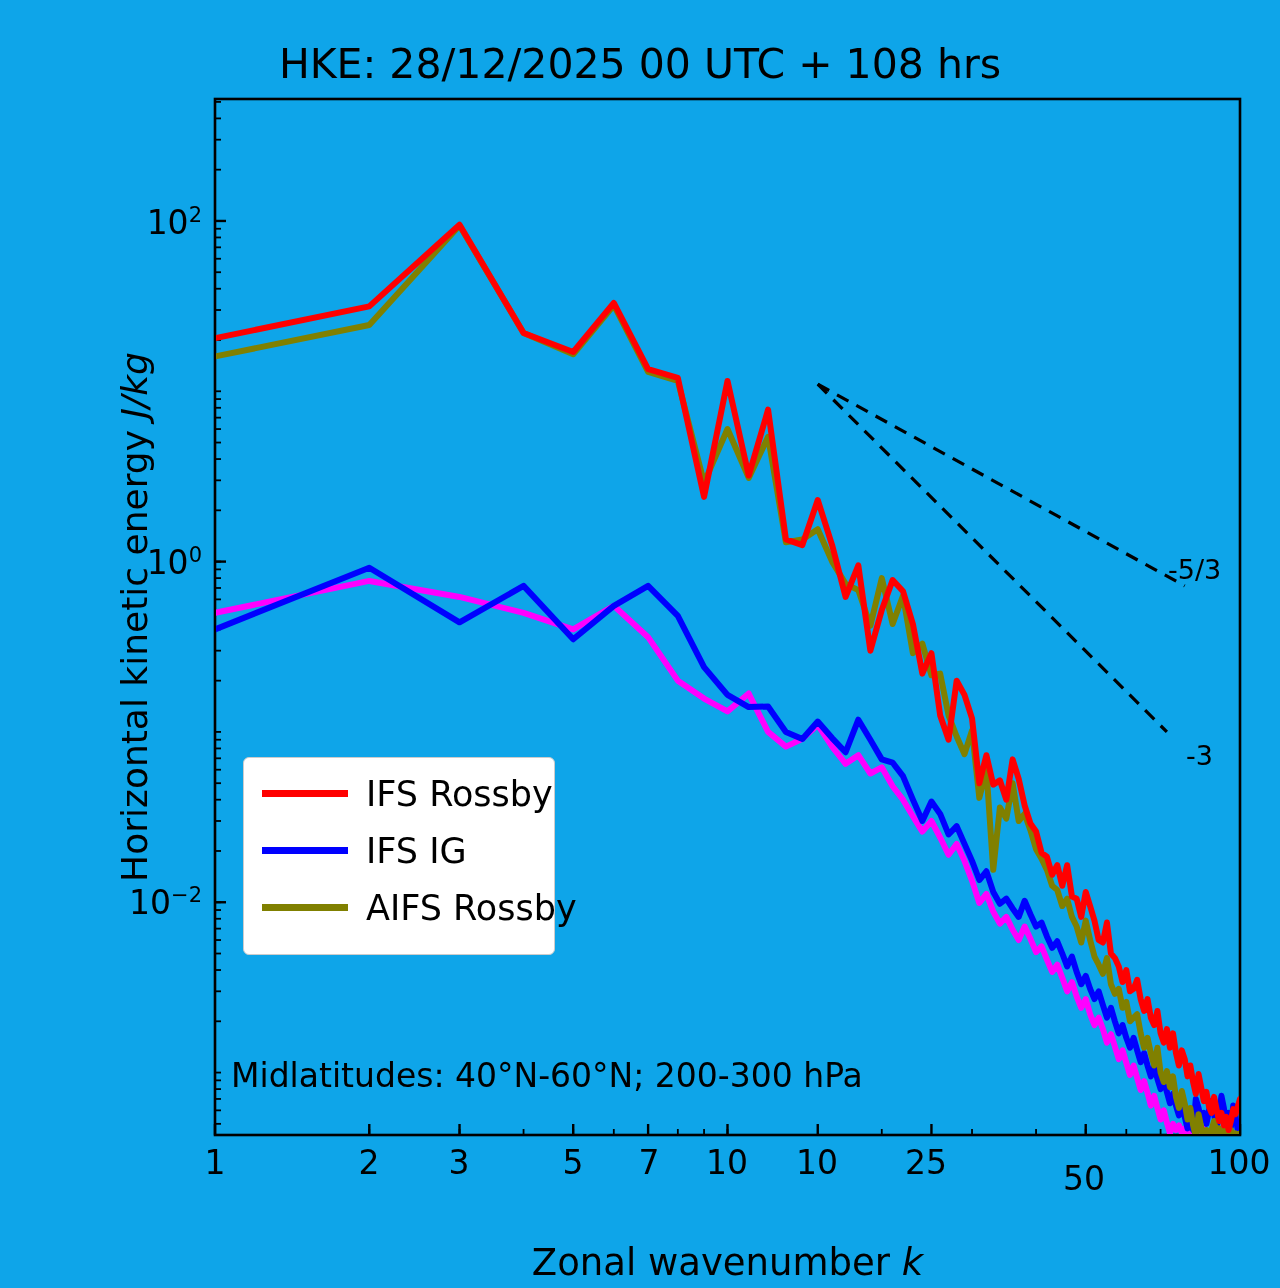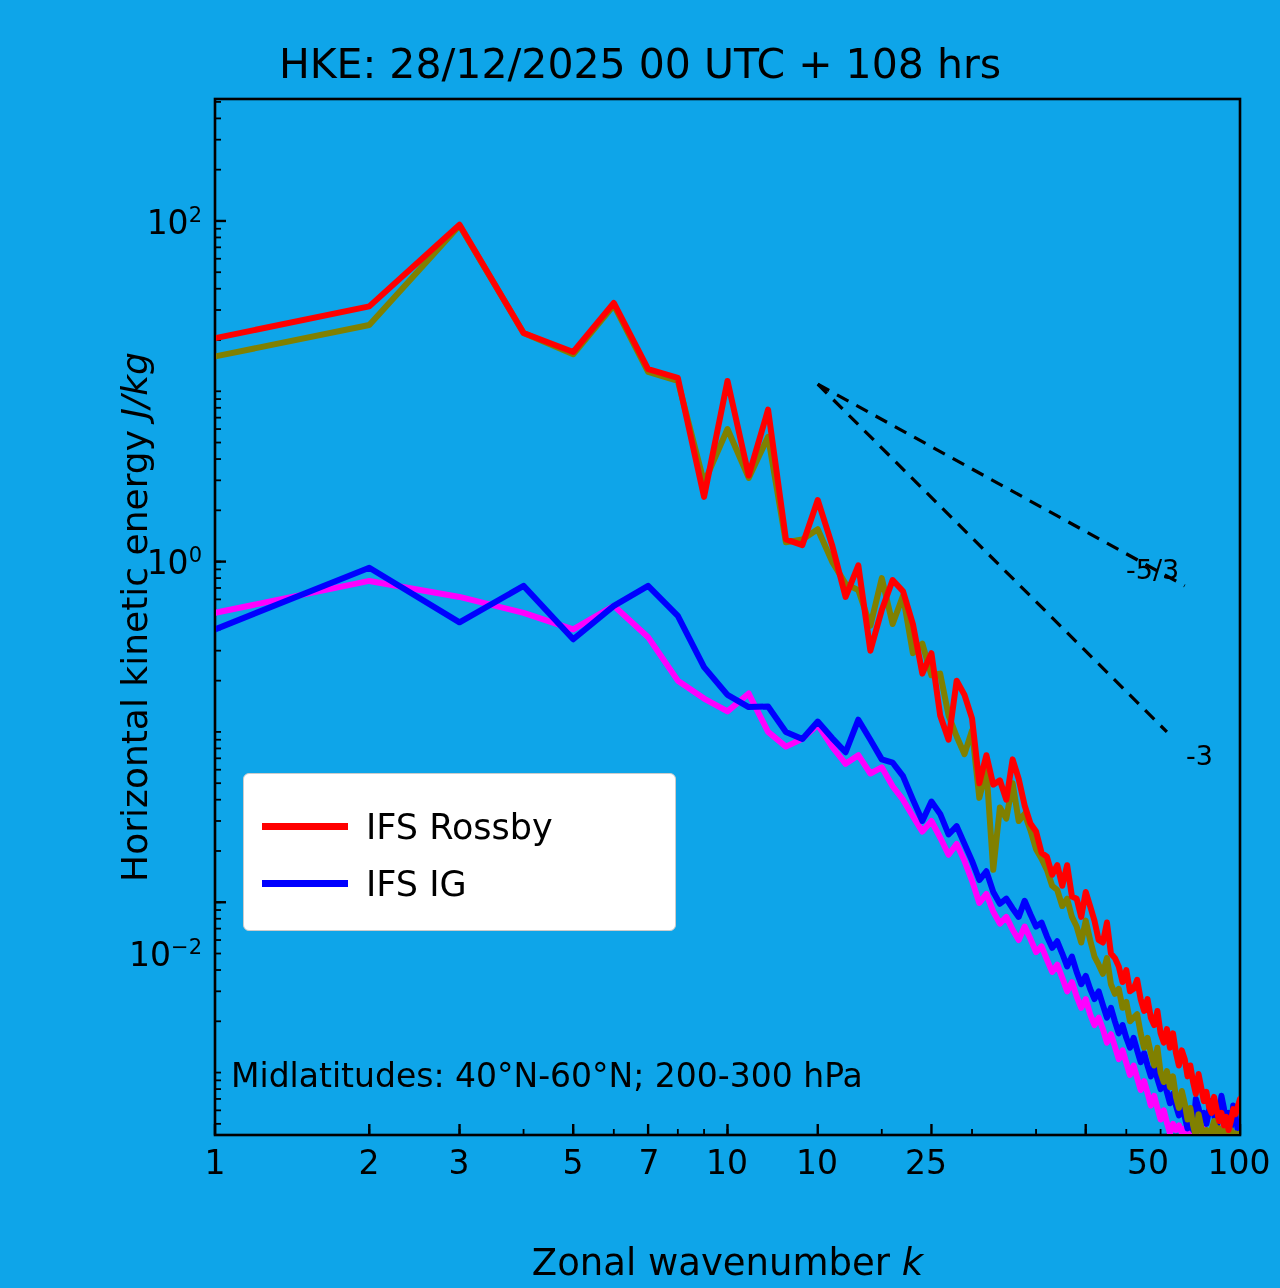--- a/index.html
+++ b/index.html
@@ -66,27 +66,26 @@
     position: absolute;
     font-size: 33px;
     color: #000;
     white-space: nowrap;
     transform: translateX(-50%);
     top: 1143px;
   }
   #legend {
     position: absolute;
     left: 243px; top: 757px;
-    width: 433px;
+    width: 312px;
     box-sizing: border-box;
     border: 1px solid #cccccc;
     border-radius: 6px;
     background: #ffffff;
-    padding: 24px 18px 18px 18px;
-    margin-top: 16px;
+    padding: 7px 18px 18px 18px;
   }
   .legend-row {
     display: flex;
     align-items: center;
     height: 57px;
   }
   .legend-swatch {
     width: 86px; height: 7px;
     margin-right: 18px;
     flex: 0 0 auto;
@@ -117,31 +116,31 @@
 <div id="figure">
 
   <div id="chart-title">HKE: 28/12/2025 00 UTC + 108 hrs</div>
 
   <div id="ylabel-wrap"><span>Horizontal kinetic energy </span><span class="unit">J/kg</span></div>
 
   <div id="xlabel"><span>Zonal wavenumber </span><span class="sym">k</span></div>
 
   <div class="ytick-label" style="top:203px;"><span>10</span><sup>2</sup></div>
   <div class="ytick-label" style="top:543px;"><span>10</span><sup>0</sup></div>
-  <div class="ytick-label" style="top:935px;"><span>10</span><sup>−2</sup></div>
+  <div class="ytick-label" style="top:883px;"><span>10</span><sup>−2</sup></div>
 
   <div class="xtick-label" style="left:215px;">1</div>
   <div class="xtick-label" style="left:369px;">2</div>
   <div class="xtick-label" style="left:459px;">3</div>
   <div class="xtick-label" style="left:573px;">5</div>
   <div class="xtick-label" style="left:649px;">7</div>
   <div class="xtick-label" style="left:727px;">10</div>
   <div class="xtick-label" style="left:817px;">10</div>
   <div class="xtick-label" style="left:926px;">25</div>
-  <div class="xtick-label" style="left:1148px;">50</div>
+  <div class="xtick-label" style="left:1084px;margin-top:16px;">50</div>
   <div class="xtick-label" style="left:1239px;">100</div>
 
   <svg id="plot-svg" width="1280" height="1288">
     <g id="axes-frame">
         <rect x="215" y="99" width="1025" height="1036" fill="none" stroke="#000000" stroke-width="2.6"></rect>
       </g>
     <g id="tickmarks">
         <line x1="215" y1="1135" x2="215" y2="1124" stroke="#000" stroke-width="2.4"></line>
         <line x1="369.2778727777903" y1="1135" x2="369.2778727777903" y2="1124" stroke="#000" stroke-width="2.4"></line>
         <line x1="459.524643043827" y1="1135" x2="459.524643043827" y2="1124" stroke="#000" stroke-width="2.4"></line>
@@ -238,29 +237,33 @@
         <path d="M215.00,629.38L369.28,567.77L459.52,622.33L523.56,585.90L573.22,639.26L613.80,605.82L648.11,585.90L677.83,615.89L704.05,667.16L727.50,694.88L748.71,707.03L768.08,706.51L785.90,731.92L802.39,738.90L817.75,721.59L832.11,738.09L845.61,752.22L858.33,719.68L870.36,739.72L881.78,759.37L892.64,762.66L902.99,776.15L912.89,799.70L922.36,820.98L931.44,801.57L940.17,813.93L948.57,834.47L956.67,826.09L964.48,843.92L972.02,860.85L979.32,880.05L986.39,871.27L993.24,891.91L999.88,903.74L1006.33,898.64L1012.61,908.42L1018.70,916.93L1024.64,900.78L1030.42,914.27L1036.06,926.55L1041.55,922.55L1046.92,936.42L1052.15,947.83L1057.27,941.28L1062.27,953.52L1067.16,966.42L1071.95,956.54L1076.64,971.90L1081.23,984.26L1085.72,975.79L1090.13,988.88L1094.45,999.10L1098.69,991.31L1102.85,1004.79L1106.94,1017.69L1110.95,1007.81L1114.89,1021.30L1118.76,1033.32L1122.56,1025.09L1126.30,1037.80L1129.98,1047.68L1133.60,1037.80L1137.16,1050.37L1140.67,1062.23L1144.12,1053.16L1147.52,1065.52L1150.86,1076.37L1154.16,1066.88L1157.41,1078.74L1160.61,1089.08L1163.77,1080.36L1166.88,1091.90L1169.95,1103.31L1172.98,1093.85L1175.97,1105.58L1178.92,1115.46L1181.83,1105.58L1184.70,1116.79L1187.53,1128.42L1190.33,1118.15L1193.10,1130.01L1195.83,1098.95L1198.53,1107.93L1201.19,1120.94L1203.83,1112.86L1206.43,1123.84L1209.00,1110.36L1211.55,1101.10L1214.06,1114.15L1216.55,1126.86L1219.01,1115.46L1221.44,1095.85L1223.85,1107.93L1226.23,1123.84L1228.58,1112.86L1230.91,1126.86L1233.22,1105.58L1235.50,1116.79L1237.76,1130.01L1240.00,NaN" fill="none" stroke="#0000ff" stroke-width="6" stroke-linejoin="round" stroke-linecap="round" clip-path="url(#plotclip)"></path>
         <path d="M215.00,356.51L369.28,324.99L459.52,225.53L523.56,332.95L573.22,354.23L613.80,305.24L648.11,371.87L677.83,380.94L704.05,482.84L727.50,429.06L748.71,477.91L768.08,436.86L785.90,542.19L802.39,539.40L817.75,529.18L832.11,561.60L845.61,583.87L858.33,590.13L870.36,625.77L881.78,578.11L892.64,624.03L902.99,595.78L912.89,653.17L922.36,643.61L931.44,675.30L940.17,673.60L948.57,715.42L956.67,736.50L964.48,754.20L972.02,730.46L979.32,797.88L986.39,769.71L993.24,869.83L999.88,807.50L1006.33,818.56L1012.61,783.20L1018.70,820.98L1024.64,813.93L1030.42,830.16L1036.06,849.15L1041.55,858.77L1046.92,869.83L1052.15,885.74L1057.27,890.00L1062.27,906.04L1067.16,898.64L1071.95,916.93L1076.64,926.55L1081.23,942.54L1085.72,920.63L1090.13,940.03L1094.45,956.54L1098.69,964.68L1102.85,973.82L1106.94,958.10L1110.95,984.26L1114.89,993.81L1118.76,988.88L1122.56,1007.81L1126.30,1001.89L1129.98,1021.30L1133.60,1017.69L1137.16,1014.25L1140.67,1033.32L1144.12,1047.68L1147.52,1037.80L1150.86,1053.16L1154.16,1065.52L1157.41,1047.68L1160.61,1072.57L1163.77,1082.03L1166.88,1071.11L1169.95,1087.25L1172.98,1076.37L1175.97,1096.87L1178.92,1107.93L1181.83,1090.95L1184.70,1103.31L1187.53,1119.53L1190.33,1107.93L1193.10,1125.34L1195.83,1136.74L1198.53,1114.15L1201.19,1126.86L1203.83,1140.35L1206.43,1130.01L1209.00,1144.14L1211.55,1130.01L1214.06,1120.94L1216.55,1135.00L1219.01,1128.42L1221.44,1135.00L1223.85,1130.01L1226.23,1135.00L1228.58,1133.30L1230.91,1130.01L1233.22,1135.00L1235.50,1133.30L1237.76,1135.00L1240.00,1133.30" fill="none" stroke="#808000" stroke-width="6" stroke-linejoin="round" stroke-linecap="round" clip-path="url(#plotclip)"></path>
         <path d="M215.00,338.18L369.28,306.40L459.52,224.75L523.56,332.95L573.22,352.03L613.80,302.96L648.11,369.08L677.83,377.79L704.05,496.84L727.50,380.94L748.71,475.56L768.08,409.65L785.90,539.40L802.39,545.09L817.75,499.99L832.11,545.09L845.61,596.96L858.33,565.39L870.36,650.66L881.78,609.97L892.64,579.98L902.99,591.22L912.89,624.03L922.36,673.60L931.44,653.17L940.17,715.42L948.57,739.72L956.67,680.65L964.48,694.88L972.02,718.44L979.32,783.20L986.39,755.20L993.24,784.69L999.88,780.29L1006.33,799.70L1012.61,759.37L1018.70,778.89L1024.64,805.47L1030.42,823.49L1036.06,831.57L1041.55,852.85L1046.92,856.74L1052.15,874.76L1057.27,865.20L1062.27,885.74L1067.16,865.20L1071.95,896.55L1076.64,898.64L1081.23,916.93L1085.72,891.91L1090.13,906.04L1094.45,920.63L1098.69,940.03L1102.85,942.54L1106.94,922.55L1110.95,953.52L1114.89,958.10L1118.76,966.42L1122.56,982.05L1126.30,970.03L1129.98,991.31L1133.60,988.88L1137.16,979.90L1140.67,999.10L1144.12,1010.96L1147.52,999.10L1150.86,1017.69L1154.16,1025.09L1157.41,1010.96L1160.61,1033.32L1163.77,1042.58L1166.88,1029.09L1169.95,1047.68L1172.98,1033.32L1175.97,1053.16L1178.92,1065.52L1181.83,1050.37L1184.70,1059.08L1187.53,1076.37L1190.33,1065.52L1193.10,1082.03L1195.83,1093.85L1198.53,1074.07L1201.19,1087.25L1203.83,1101.10L1206.43,1091.90L1209.00,1106.75L1211.55,1112.86L1214.06,1096.87L1216.55,1109.13L1219.01,1120.94L1221.44,1112.86L1223.85,1125.34L1226.23,1116.79L1228.58,1130.01L1230.91,1120.94L1233.22,1109.13L1235.50,1114.15L1237.76,1106.75L1240.00,1098.95" fill="none" stroke="#ff0000" stroke-width="6" stroke-linejoin="round" stroke-linecap="round" clip-path="url(#plotclip)"></path>
       </g>
     <g id="slopes-group">
         <line x1="817.7467702660367" y1="384.2259253931603" x2="1184.6984838788712" y2="585.8994674438725" stroke="#000" stroke-width="3.2" stroke-dasharray="13,9"></line>
         <line x1="817.7467702660367" y1="384.2259253931603" x2="1166.8829044210252" y2="731.9235318593551" stroke="#000" stroke-width="3.2" stroke-dasharray="13,9"></line>
       </g>
   </svg>
 
-  <div class="slope-label" style="left:1126px; top:554px;">-5/3</div>
+  <div class="slope-label" style="left:1168px; top:554px;">-5/3</div>
   <div class="slope-label" style="left:1186px; top:740px;">-3</div>
 
   <div id="legend">
     <div class="legend-row">
       <span class="legend-swatch" style="background: rgb(255, 0, 0);"></span>
       <span class="legend-text">IFS Rossby</span>
     </div>
     <div class="legend-row">
       <span class="legend-swatch" style="background: rgb(0, 0, 255);"></span>
       <span class="legend-text">IFS IG</span>
     </div>
+    <div class="legend-row">
+      <span class="legend-swatch" style="background: rgb(128, 128, 0);"></span>
+      <span class="legend-text">AIFS Rossby</span>
+    </div>
   </div>
 
   <div id="region-annotation">Midlatitudes: 40°N-60°N; 200-300 hPa</div>
 
 </div>
 
 </body></html>

